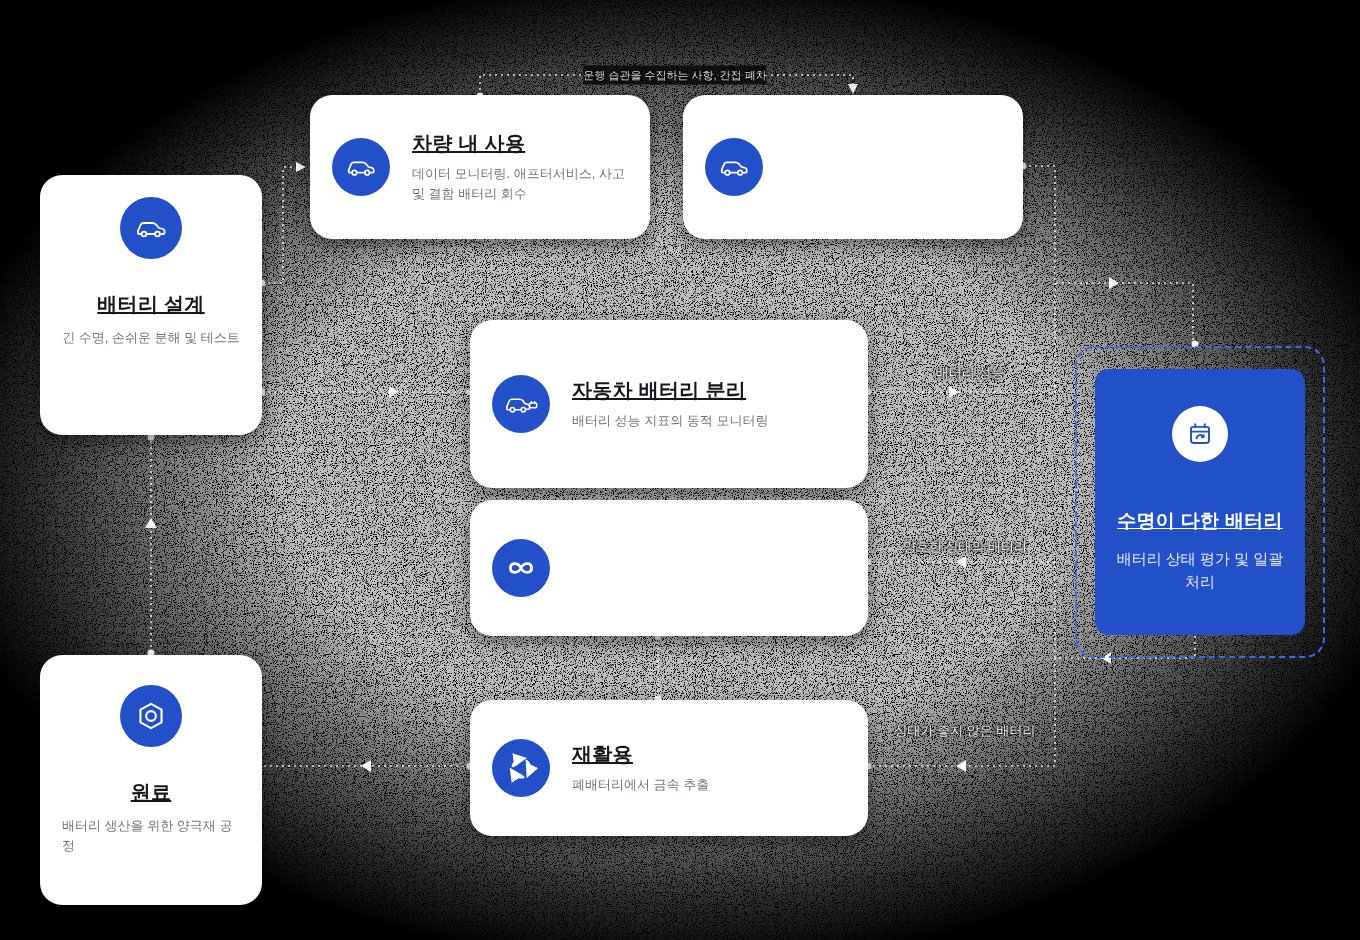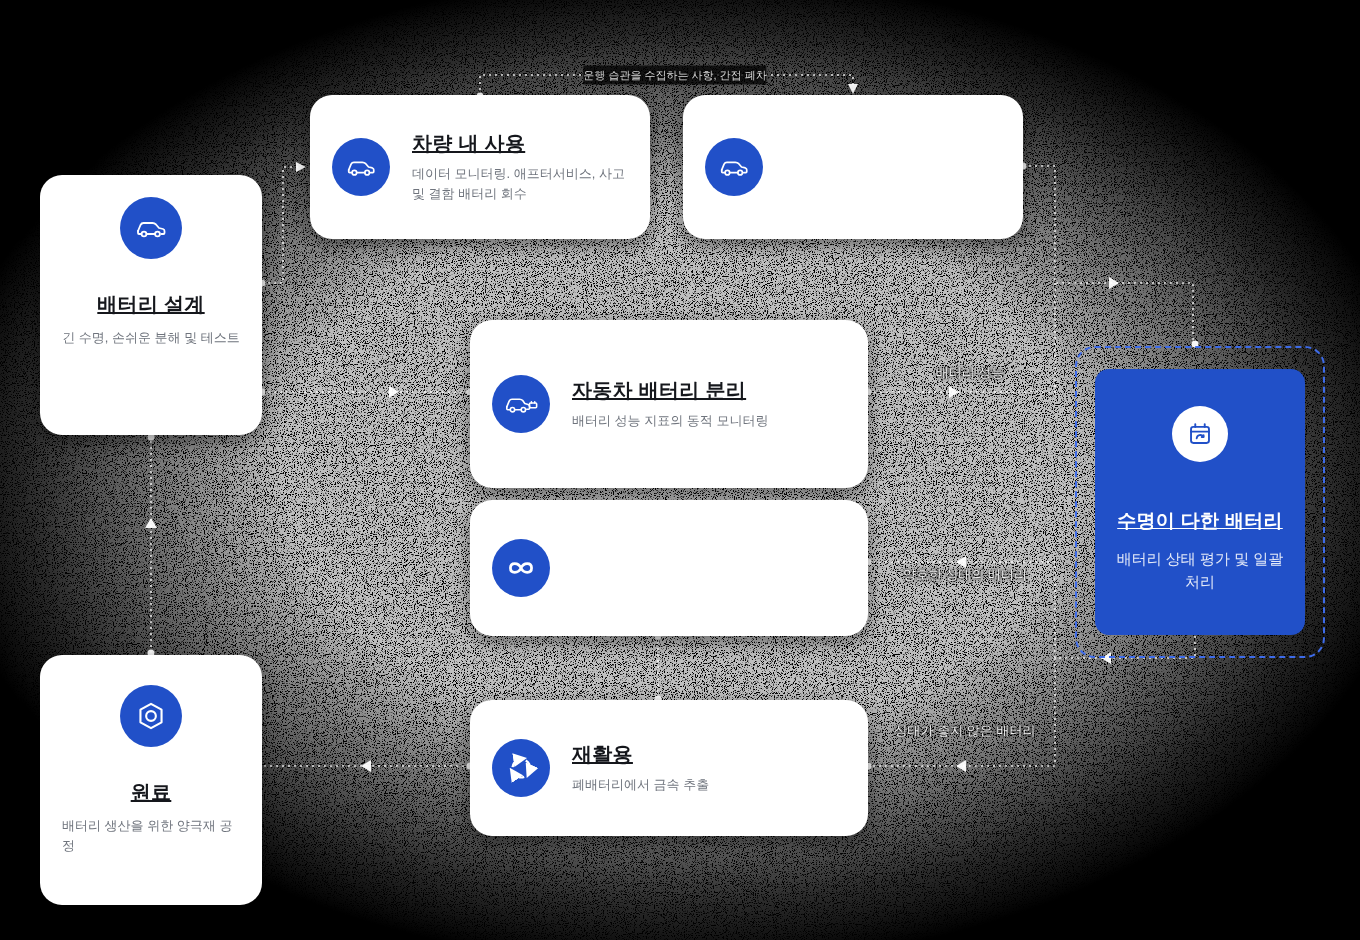--- a/index.html
+++ b/index.html
@@ -131,21 +131,21 @@
     <circle cx="470" cy="766" r="3.5"></circle>
     <circle cx="658" cy="636" r="3.5"></circle>
     <circle cx="658" cy="699" r="3.5"></circle>
     <circle cx="151" cy="437" r="3.5"></circle>
     <circle cx="151" cy="653" r="3.5"></circle>
   </g>
 </svg>
 
 <div class="edge-label" id="label-top-note" style="left:675px;top:75px;">운행 습관을 수집하는 사항, 간접 폐차</div>
 <div class="edge-label" style="left:970px;top:373px;">배터리 성능</div>
-<div class="edge-label" style="left:965px;top:575px;">양호한 상태의 배터리</div>
+<div class="edge-label" style="left:965px;top:547px;">양호한 상태의 배터리</div>
 <div class="edge-label" style="left:965px;top:731px;">상태가 좋지 않은 배터리</div>
 
 <div class="card v" id="card-battery-design">
   <div class="icon-circle">
     <svg width="36" height="36" viewBox="0 0 36 36" stroke="#fff" stroke-width="1.8" fill="none" stroke-linecap="round" stroke-linejoin="round">
       <path d="M5 21 l2.5-6 q1-2 3-2 h9 q2 0 3.5 1.5 L26 18 l4 1 q1.5 .5 1.5 2 v2 q0 1-1 1 h-2.2"></path>
       <path d="M5 21 v2 q0 1 1 1 h2.2"></path>
       <circle cx="11" cy="24" r="2.4"></circle>
         <circle cx="24.5" cy="24" r="2.4"></circle>
       <path d="M13.6 24 h8.4"></path>

